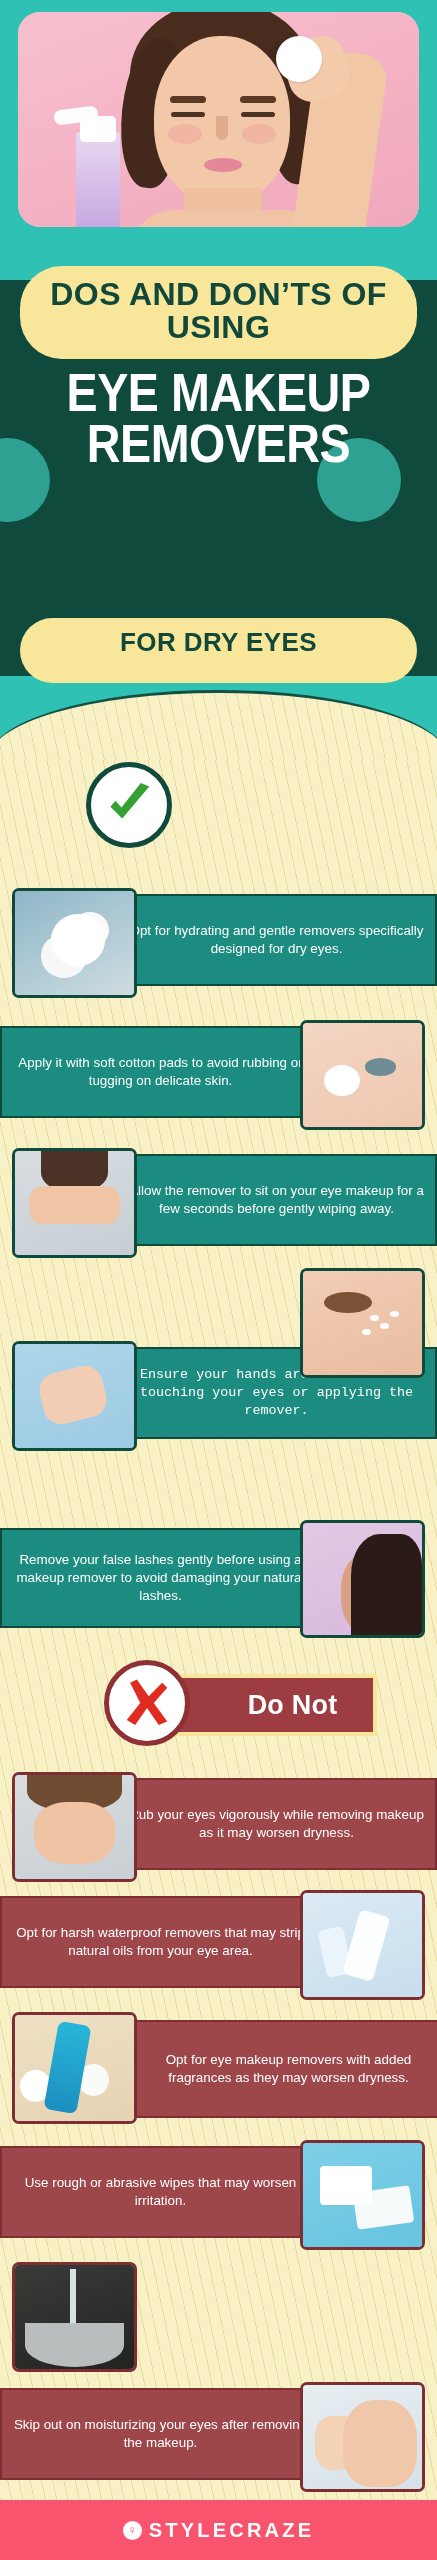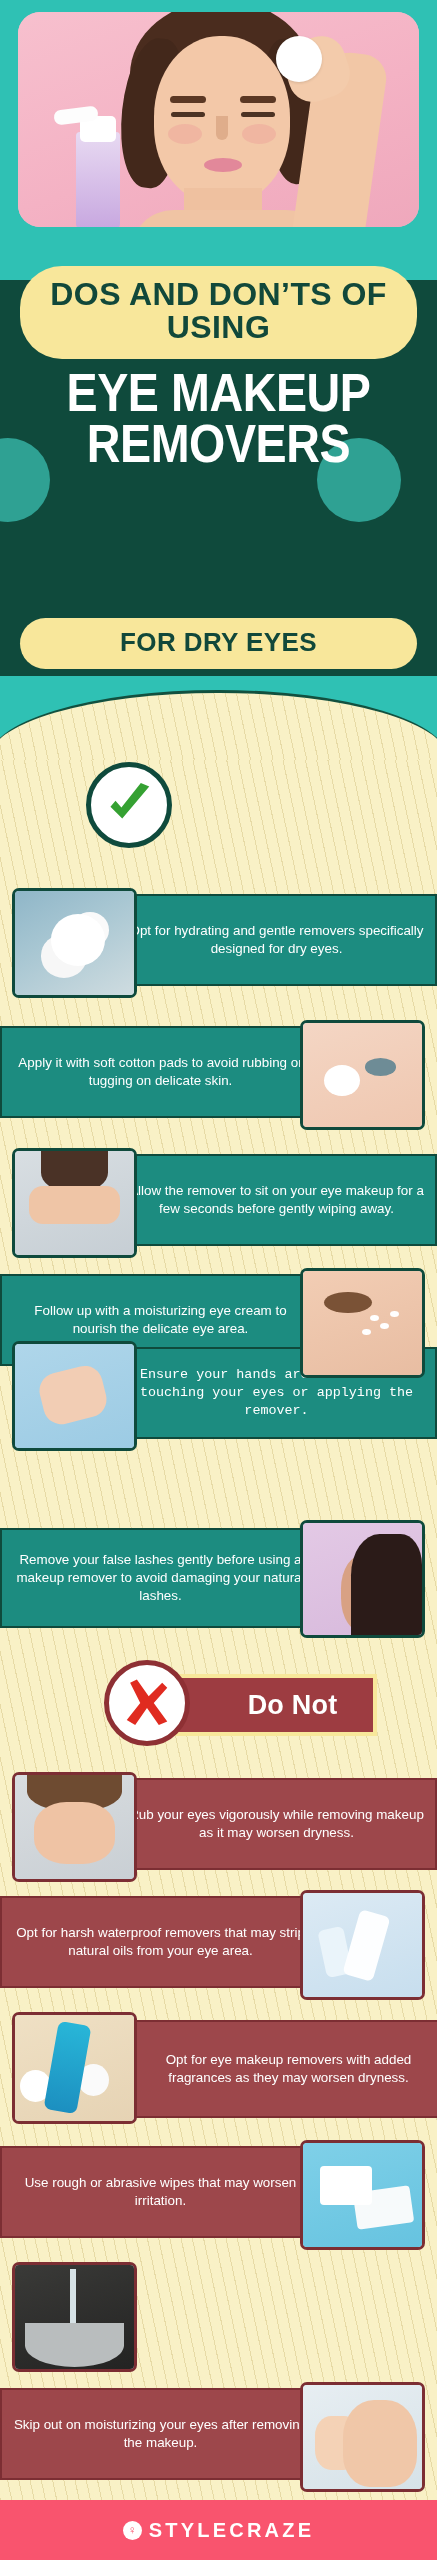--- a/index.html
+++ b/index.html
@@ -44,21 +44,21 @@
   .tb-dark { position:absolute; left:0; top:62px; width:437px; height:396px; background:#0F4A3C; }
   .tb-dot-l { position:absolute; left:-34px; top:220px; width:84px; height:84px; border-radius:50%; background:#2FA193; }
   .tb-dot-r { position:absolute; right:-34px; top:220px; width:84px; height:84px; border-radius:50%; background:#2FA193; }
   .pill {
     position:absolute; left:20px; width:397px;
     background:#F8E79B; border-radius:42px;
     text-align:center; color:#11483A;
     font-weight:bold; letter-spacing:.4px;
   }
   .pill-top { top:48px; padding:12px 10px 16px; line-height:1.02; font-size:32px; }
-  .pill-bottom { top:400px; padding:9px 10px 11px; font-size:26px; border-radius:34px; }
+  .pill-bottom { top:400px; padding:9px 10px 25px; font-size:26px; border-radius:34px; }
   .big-title {
     position:absolute; left:0; top:150px; width:437px;
     text-align:center; color:#FFFFFF; font-weight:bold;
     font-size:53px; line-height:.96; letter-spacing:-.5px;
     transform:scaleX(.88); transform-origin:center;
   }
   .big-title span { display:block; }
 
   
   .body-panel {
@@ -235,21 +235,20 @@
 </div>
 
 <div class="row" style="top:1148px;height:118px;">
   <div class="row-text" style="left:116px;top:6px;width:321px;height:92px;">Allow the remover to sit on your eye makeup for a few seconds before gently wiping away.</div>
   <div class="row-img" style="left:12px;top:0px;width:125px;height:110px;">
     <div class="ph ph-cover"></div>
   </div>
 </div>
 
 <div class="row" style="top:1268px;height:118px;">
-  <div class="row-text" style="left:0px;top:6px;width:321px;height:92px;">Follow up with a moisturizing eye cream to nourish the delicate eye area.</div>
   <div class="row-img" style="left:300px;top:0px;width:125px;height:110px;">
     <div class="ph ph-cream"></div>
   </div>
 </div>
 
 <div class="row" style="top:1341px;height:118px;font-family:Liberation Mono, monospace;">
   <div class="row-text" style="left:116px;top:6px;width:321px;height:92px;">Ensure your hands are clean before touching your eyes or applying the remover.</div>
   <div class="row-img" style="left:12px;top:0px;width:125px;height:110px;">
     <div class="ph ph-wash"></div>
   </div>

